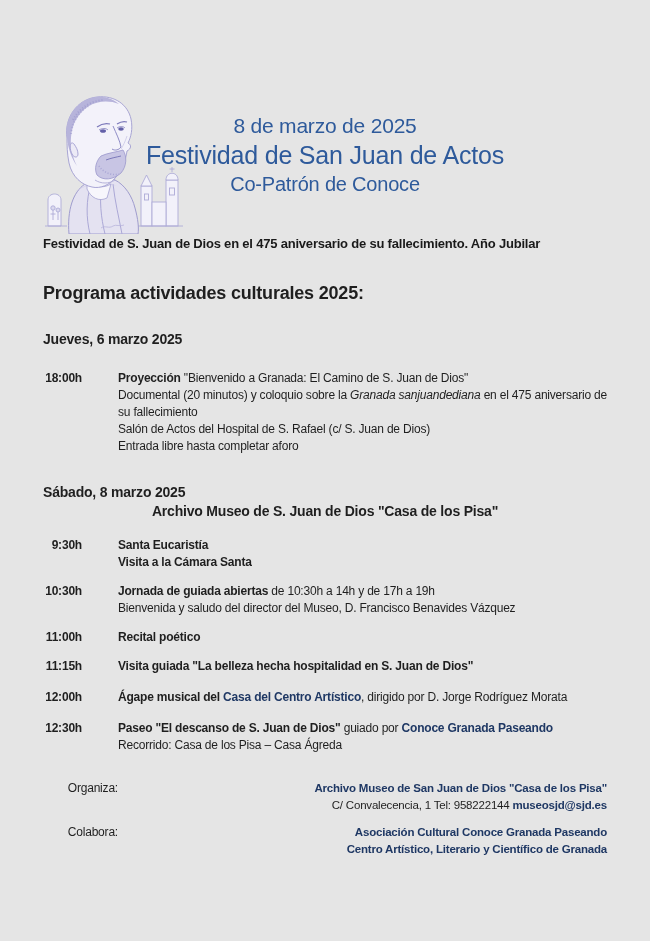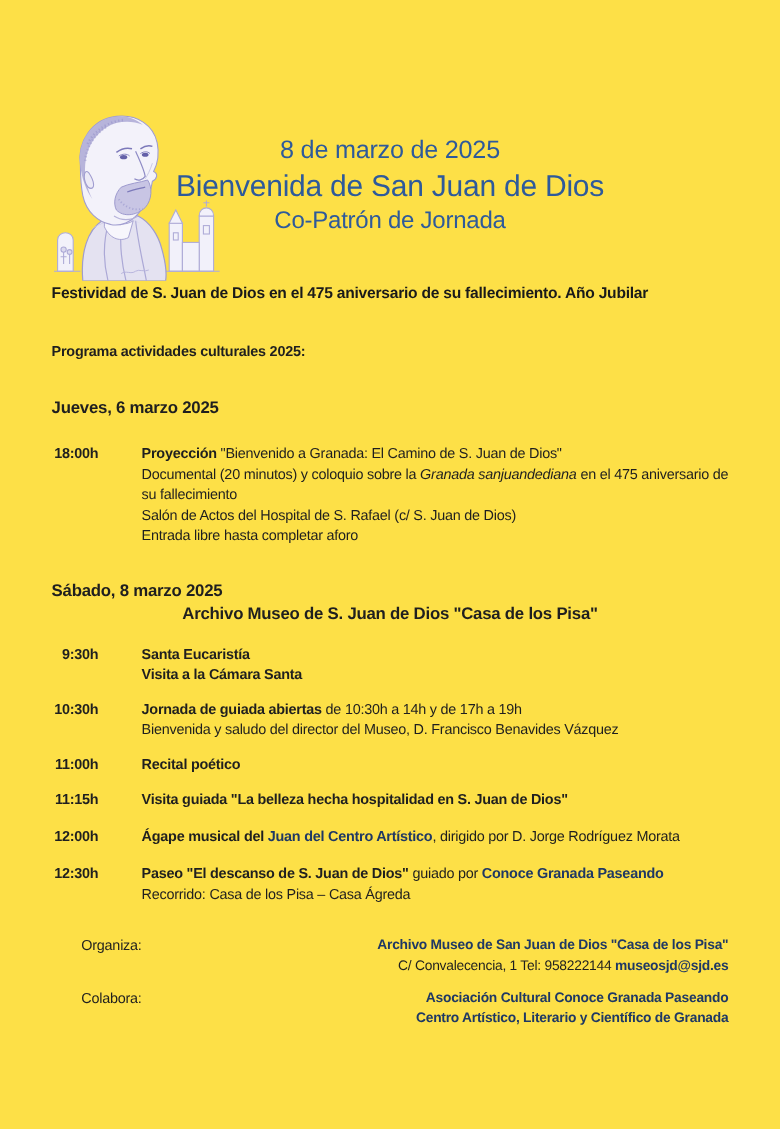--- a/index.html
+++ b/index.html
@@ -1,35 +1,35 @@
 <!DOCTYPE html>
 <html><head>
 <meta charset="utf-8">
 <style>
   html,body{margin:0;padding:0;background:#ffffff;}
   .page{
     position:relative;
     width:650px;height:941px;
-    background:#fde047;
+    background:#e5e5e5;
     overflow:hidden;
     font-family:"Liberation Sans", sans-serif;
     color:#1f1f1f;
     letter-spacing:-0.2px;
   }
   
   .portrait{position:absolute;left:45px;top:88px;width:140px;height:146px;}
   
   .hdr{padding-top:111px;text-align:center;color:#2e5a9b;}
   .h-date{font-size:21px;line-height:29px;}
   .h-title{font-size:25px;line-height:30px;}
   .h-sub{font-size:20px;line-height:29px;}
   
   .content{padding:0 43px;}
   .jubilee{margin-top:36px;text-align:left;font-weight:bold;font-size:13px;line-height:18px;color:#1a1a1a;white-space:nowrap;}
-  .program{margin-top:32px;font-weight:bold;font-size:12px;line-height:17px;}
+  .program{margin-top:32px;font-weight:bold;font-size:18px;line-height:17px;}
   .day-title{margin-top:28px;text-align:left;font-weight:bold;font-size:14px;line-height:19px;}
   .day-title.sat{}
   .day-venue{text-align:center;font-weight:bold;font-size:14px;line-height:19px;}
   
   .row{display:flex;font-size:12px;line-height:17px;margin-top:12px;}
   .row.first-thu{margin-top:21px;}
   .row.first-sat{margin-top:16px;}
   .row.gap14{margin-top:14px;}
   .t{flex:none;width:39px;text-align:right;font-weight:bold;}
   .c{flex:1;margin-left:36px;min-width:0;}
@@ -100,22 +100,22 @@
         <path d="M61,72 C66,70 72,69 76,68" fill="none" stroke="#7c79ba" stroke-width="1"></path>
         <path d="M54,78 C58,84 66,88 74,86" fill="none" stroke="#a3a0d2" stroke-width="1.6" stroke-dasharray="1,1.8" opacity="0.8"></path>
         <path d="M50,92 C56,96 64,96 70,92" fill="none" stroke="#b5b2da" stroke-width="1"></path>
       </g>
       <path d="M56,140 C60,137 64,141 68,138 C71,136 75,139 79,137" fill="none" stroke="#b7b4dc" stroke-width="0.8"></path>
     </svg>
   </div>
 
   <header class="hdr">
     <div class="h-date">8 de marzo de 2025</div>
-    <div class="h-title">Bienvenida de San Juan de Dios</div>
-    <div class="h-sub">Co-Patrón de Jornada</div>
+    <div class="h-title">Festividad de San Juan de Actos</div>
+    <div class="h-sub">Co-Patrón de Conoce</div>
   </header>
 
   <div class="content">
 
     <div class="jubilee">Festividad de S. Juan de Dios en el 475 aniversario de su fallecimiento. Año Jubilar</div>
 
     <div class="program">Programa actividades culturales 2025:</div>
 
     <div class="day-title">Jueves, 6 marzo 2025</div>
 
@@ -158,21 +158,21 @@
     <div class="row">
       <div class="t">11:15h</div>
       <div class="c">
         <div class="ln b">Visita guiada "La belleza hecha hospitalidad en S. Juan de Dios"</div>
       </div>
     </div>
 
     <div class="row gap14">
       <div class="t">12:00h</div>
       <div class="c">
-        <div class="ln"><span class="b">Ágape musical del </span><span class="navy">Juan del Centro Artístico</span><span>, dirigido por D. Jorge Rodríguez Morata</span></div>
+        <div class="ln"><span class="b">Ágape musical del </span><span class="navy">Casa del Centro Artístico</span><span>, dirigido por D. Jorge Rodríguez Morata</span></div>
       </div>
     </div>
 
     <div class="row gap14">
       <div class="t">12:30h</div>
       <div class="c">
         <div class="ln"><span class="b">Paseo "El descanso de S. Juan de Dios" </span><span>guiado por </span><span class="navy">Conoce Granada Paseando</span></div>
         <div class="ln">Recorrido: Casa de los Pisa – Casa Ágreda</div>
       </div>
     </div>

